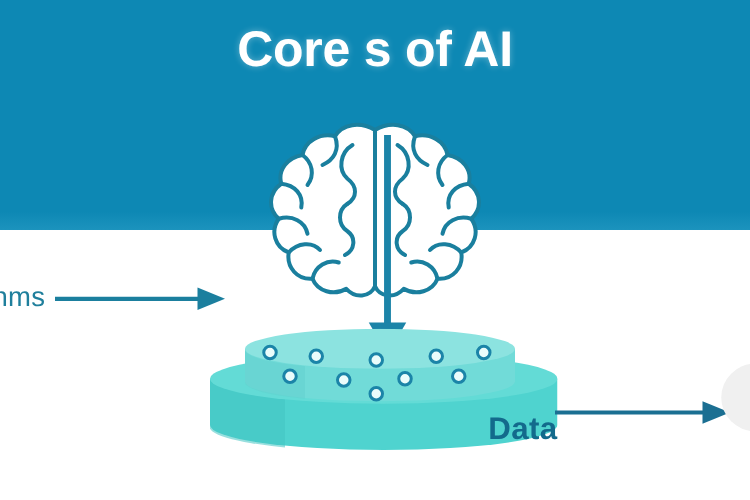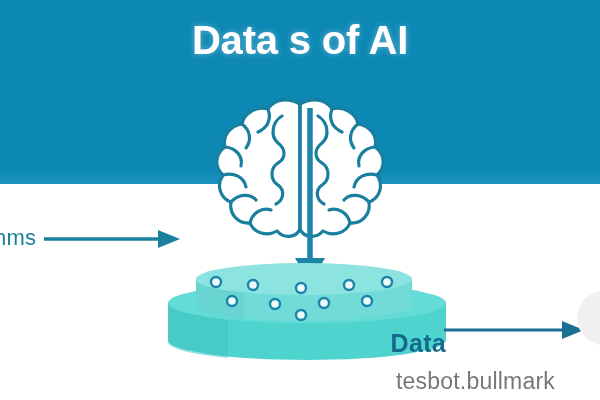--- a/index.html
+++ b/index.html
@@ -148,21 +148,21 @@
   }
 </style>
 </head>
 <body>
 
 <div id="stage">
 
   <div class="header-band">
     <div class="header-band-inner"></div>
   </div>
-  <div class="header-title">Data s of AI</div>
+  <div class="header-title">Core s of AI</div>
 
   <div class="brain-wrap">
     <svg width="176" height="150" viewBox="0 0 176 150" xmlns="http://www.w3.org/2000/svg">
       <g fill="#ffffff" stroke="#1a7f9e" stroke-width="3.2" stroke-linecap="round" stroke-linejoin="round">
 
         <path d="M88 8
                  C 76 1, 62 3, 56 13
                  C 44 10, 32 17, 30 28
                  C 18 30, 10 40, 13 51
                  C 3 58, 2 71, 11 79
@@ -261,15 +261,14 @@
 
   <div class="right-arrow">
     <svg width="146" height="24" viewBox="0 0 146 24" xmlns="http://www.w3.org/2000/svg">
       <line x1="0" y1="12" x2="124" y2="12" stroke="#1b6f92" stroke-width="3.2"></line>
       <polygon points="140,12 118,3 118,21" fill="#1b6f92"></polygon>
     </svg>
   </div>
 
   <div class="right-circle"></div>
 
-  <div class="watermark">tesbot.bullmark</div>
 
 </div>
 
 </body></html>

